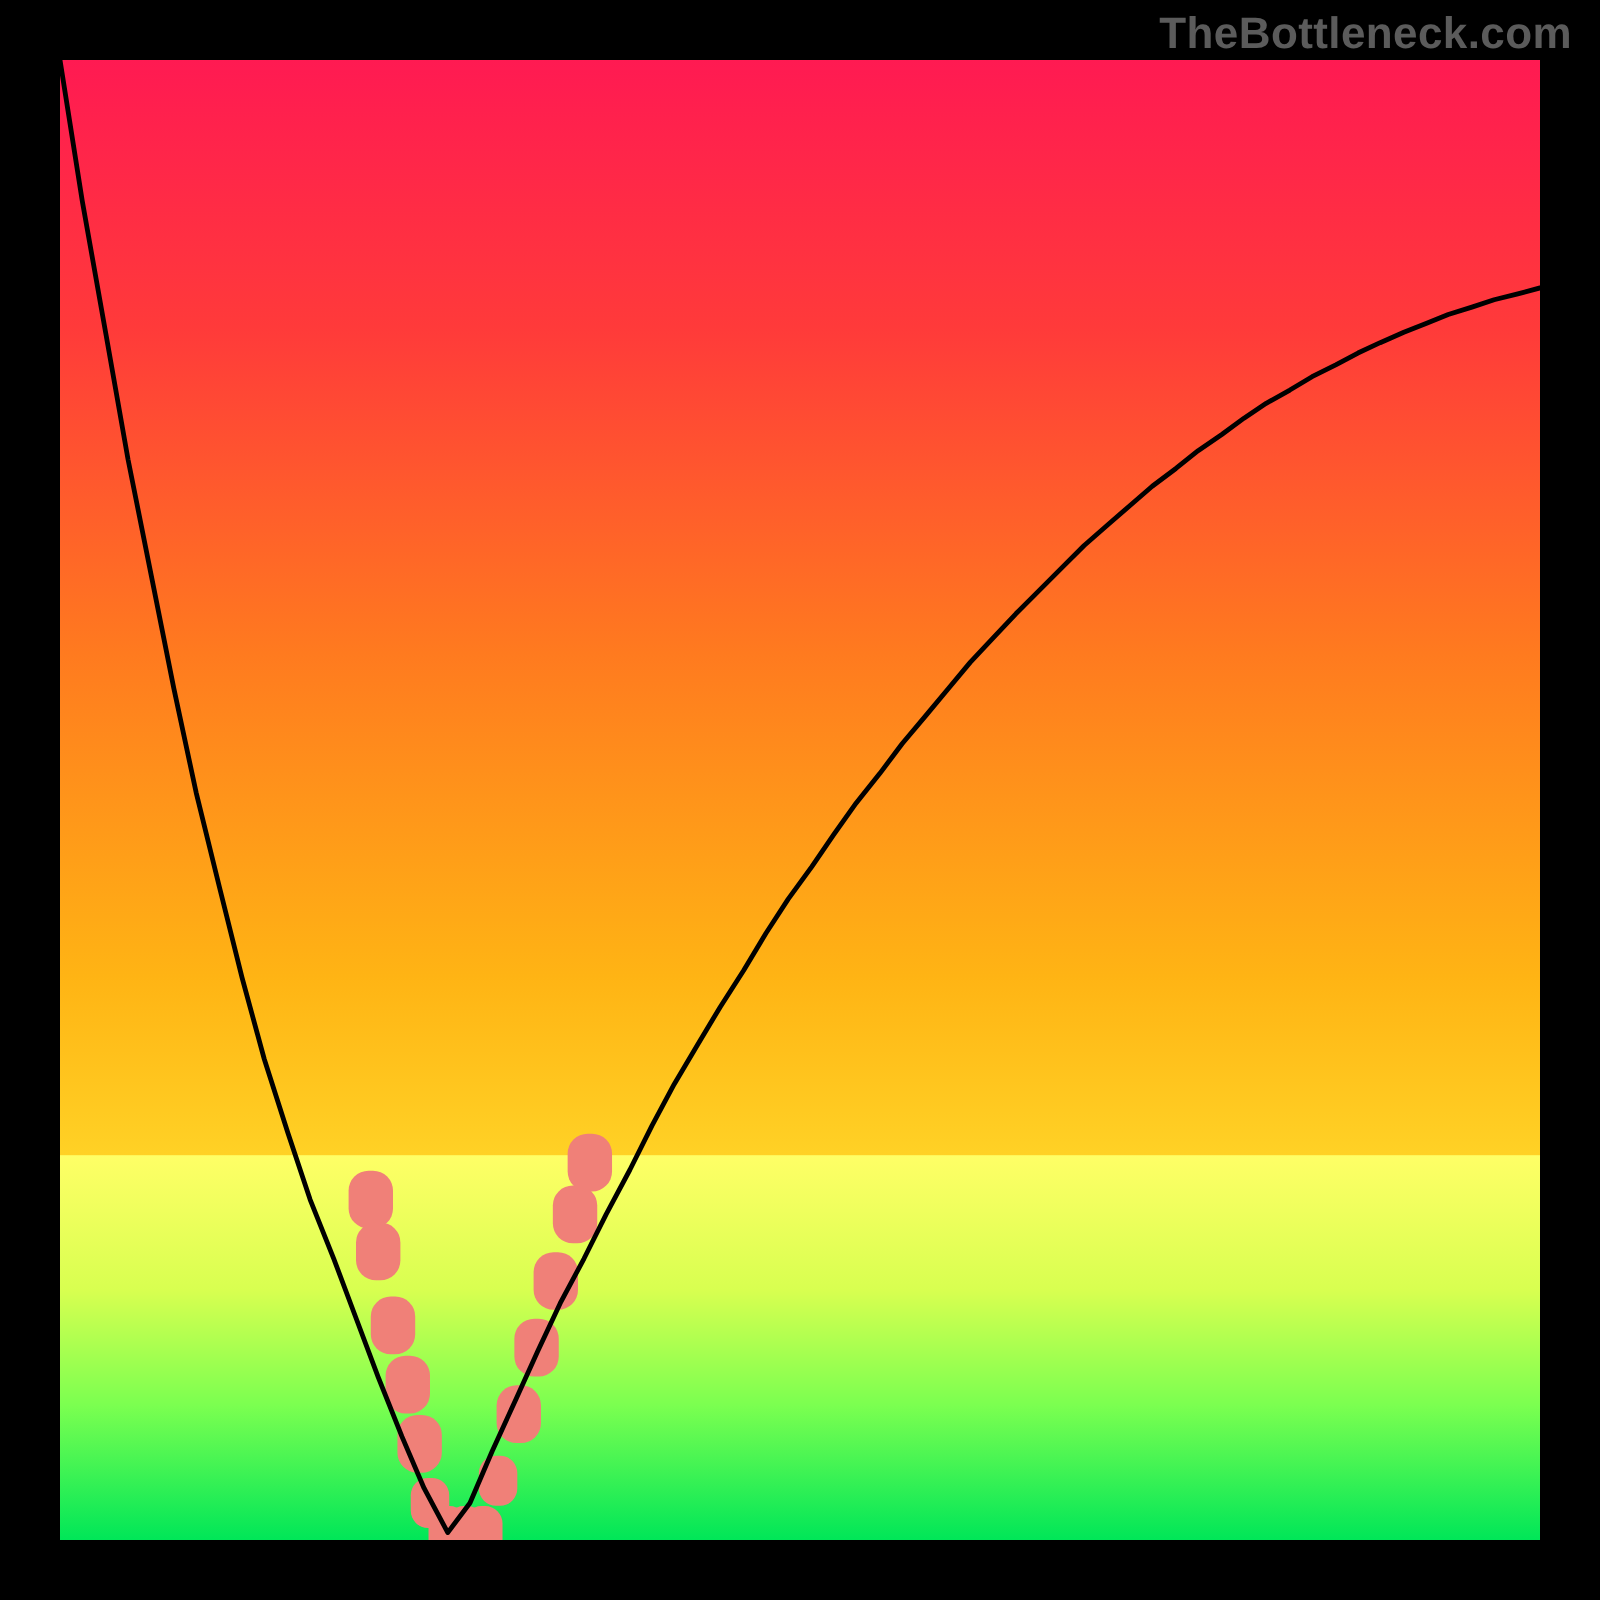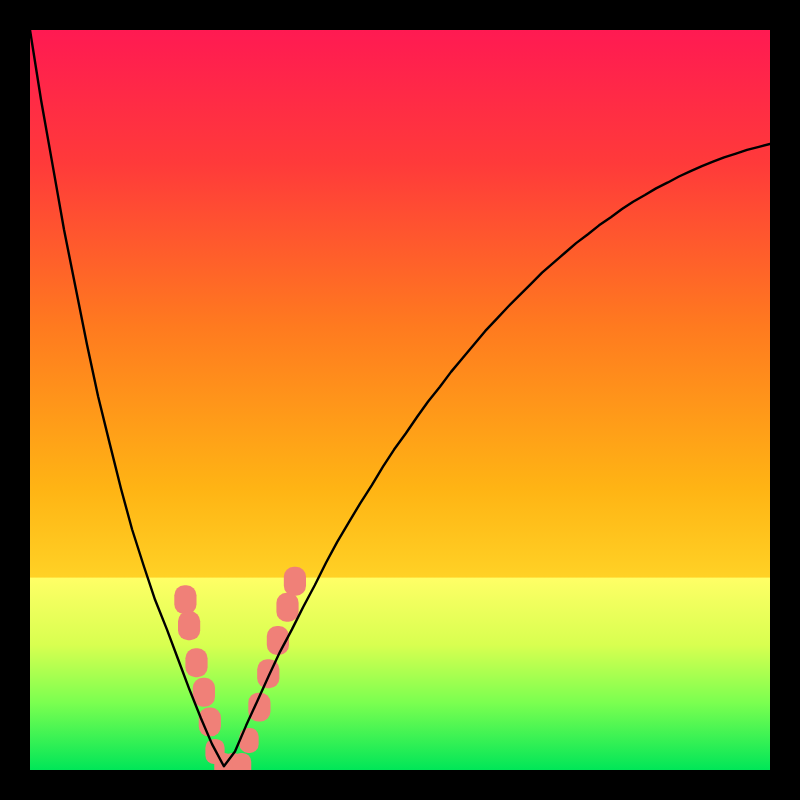--- a/index.html
+++ b/index.html
@@ -38,20 +38,21 @@
     font-weight: 600;
     letter-spacing: 0.2px;
     font-family: Arial, Helvetica, sans-serif;
   }
 </style>
 </head>
 <body>
 
 <div class="outer">
 
+  <div class="watermark">TheBottleneck.com</div>
 
   <div class="plot">
     <svg id="svg" viewBox="0 0 740 740" preserveAspectRatio="none">
       <defs>
         <linearGradient id="bgGrad" x1="0" y1="0" x2="0" y2="1">
             <stop offset="0%" stop-color="#ff1a52"></stop>
             <stop offset="18%" stop-color="#ff3a3a"></stop>
             <stop offset="40%" stop-color="#ff7a1f"></stop>
             <stop offset="62%" stop-color="#ffb414"></stop>
             <stop offset="80%" stop-color="#ffe02e"></stop>

